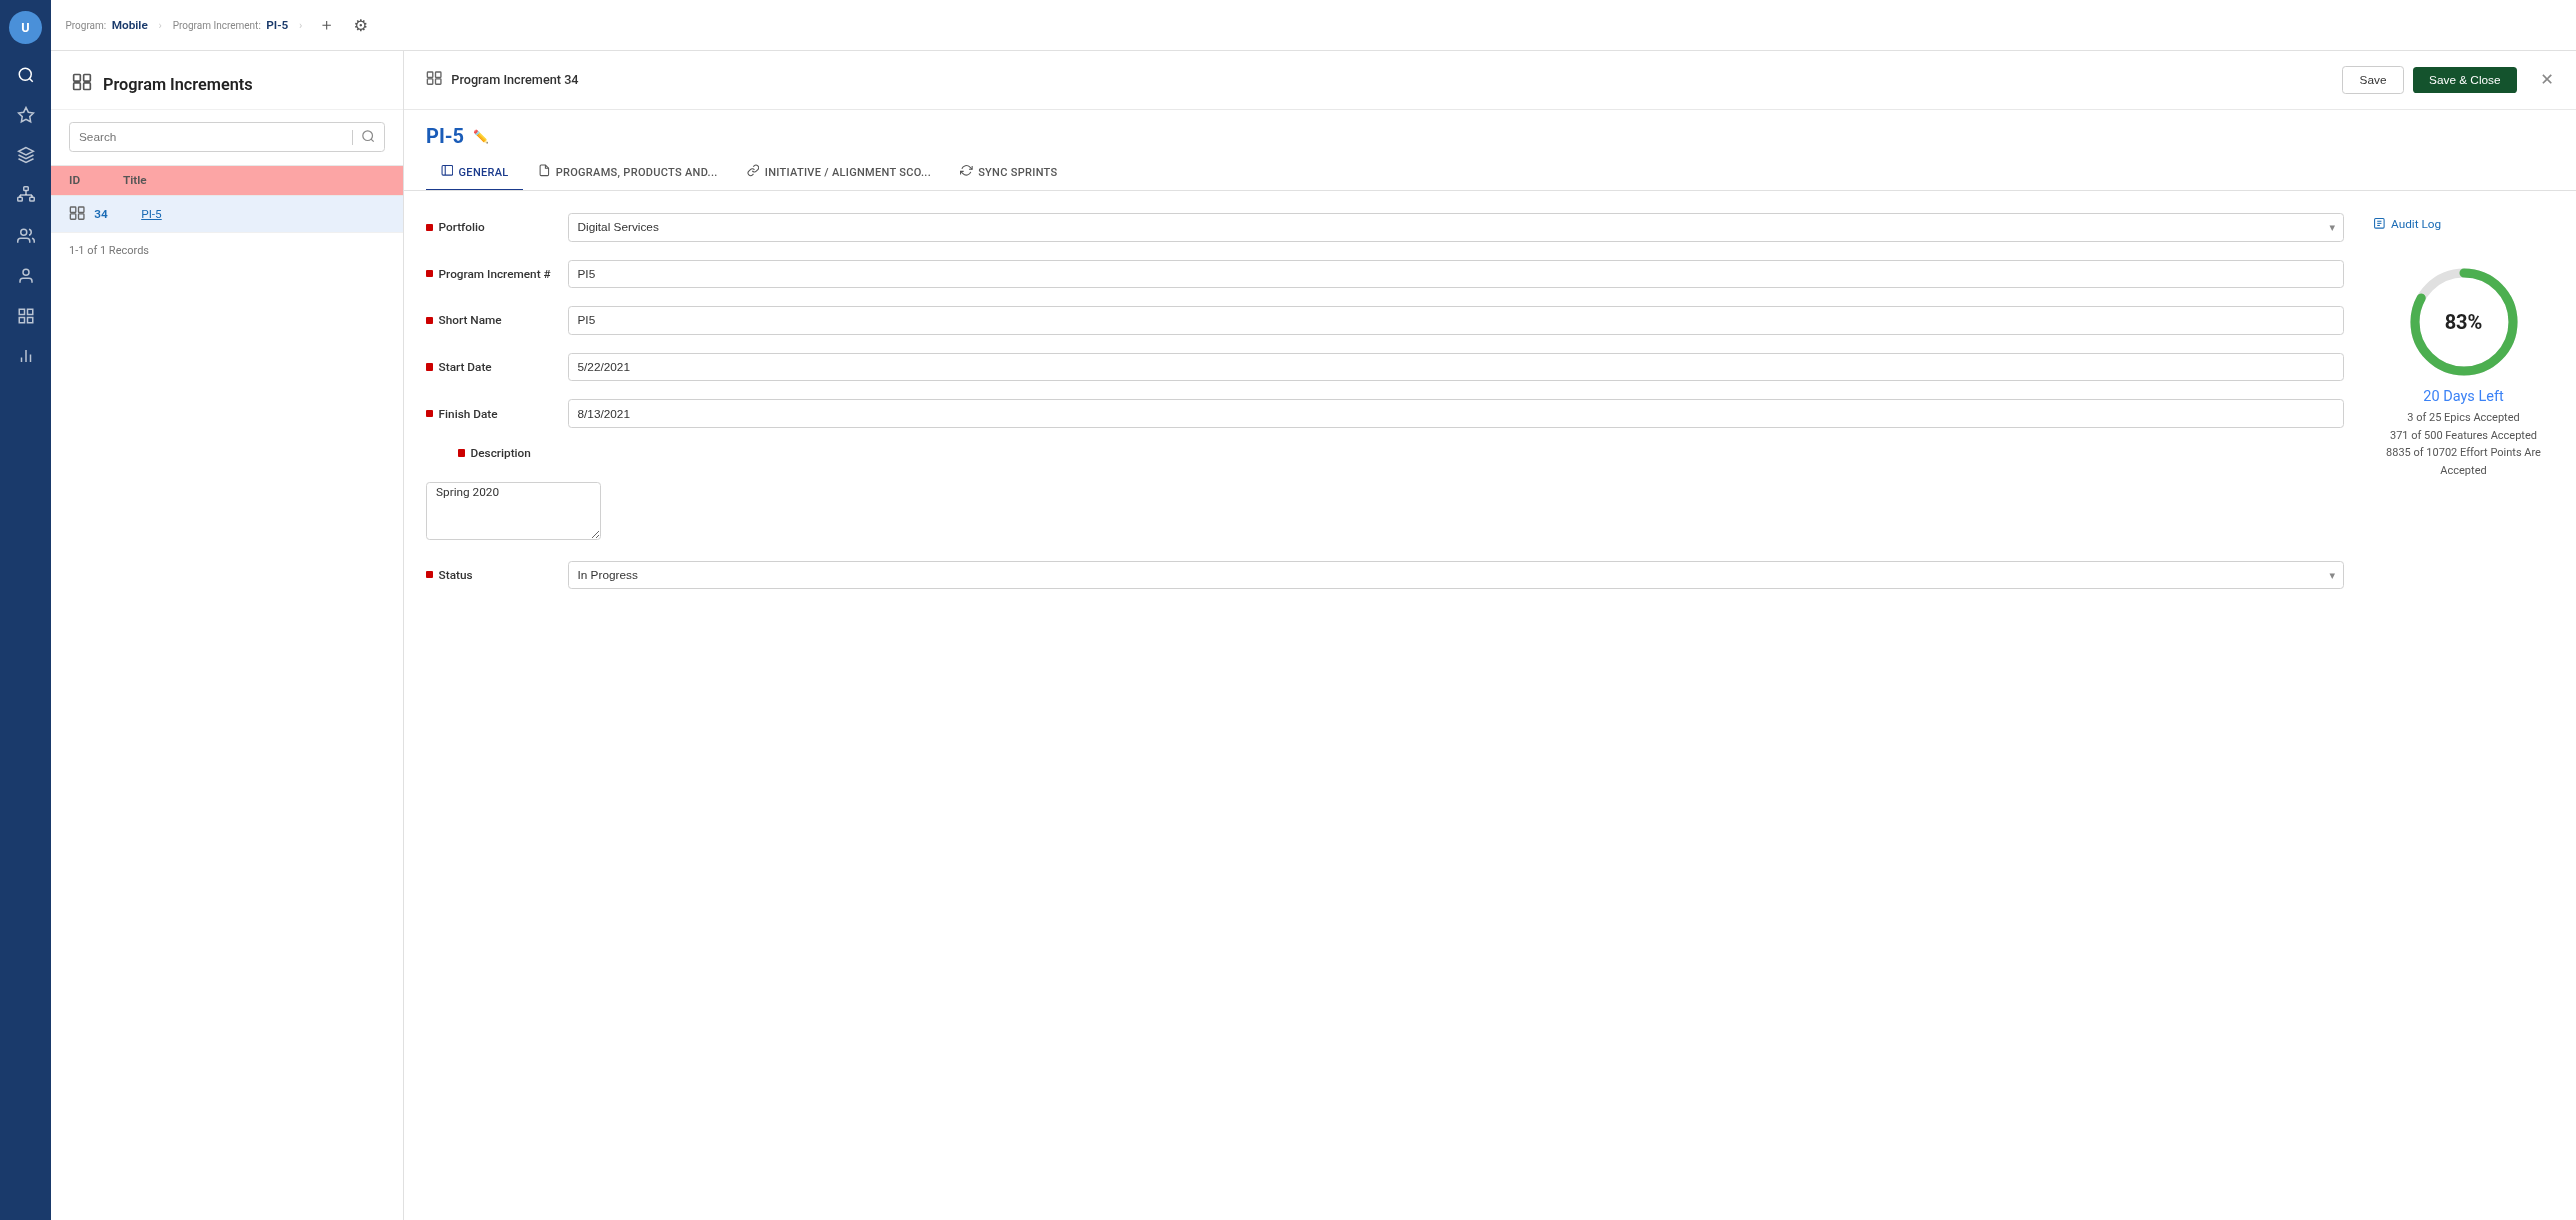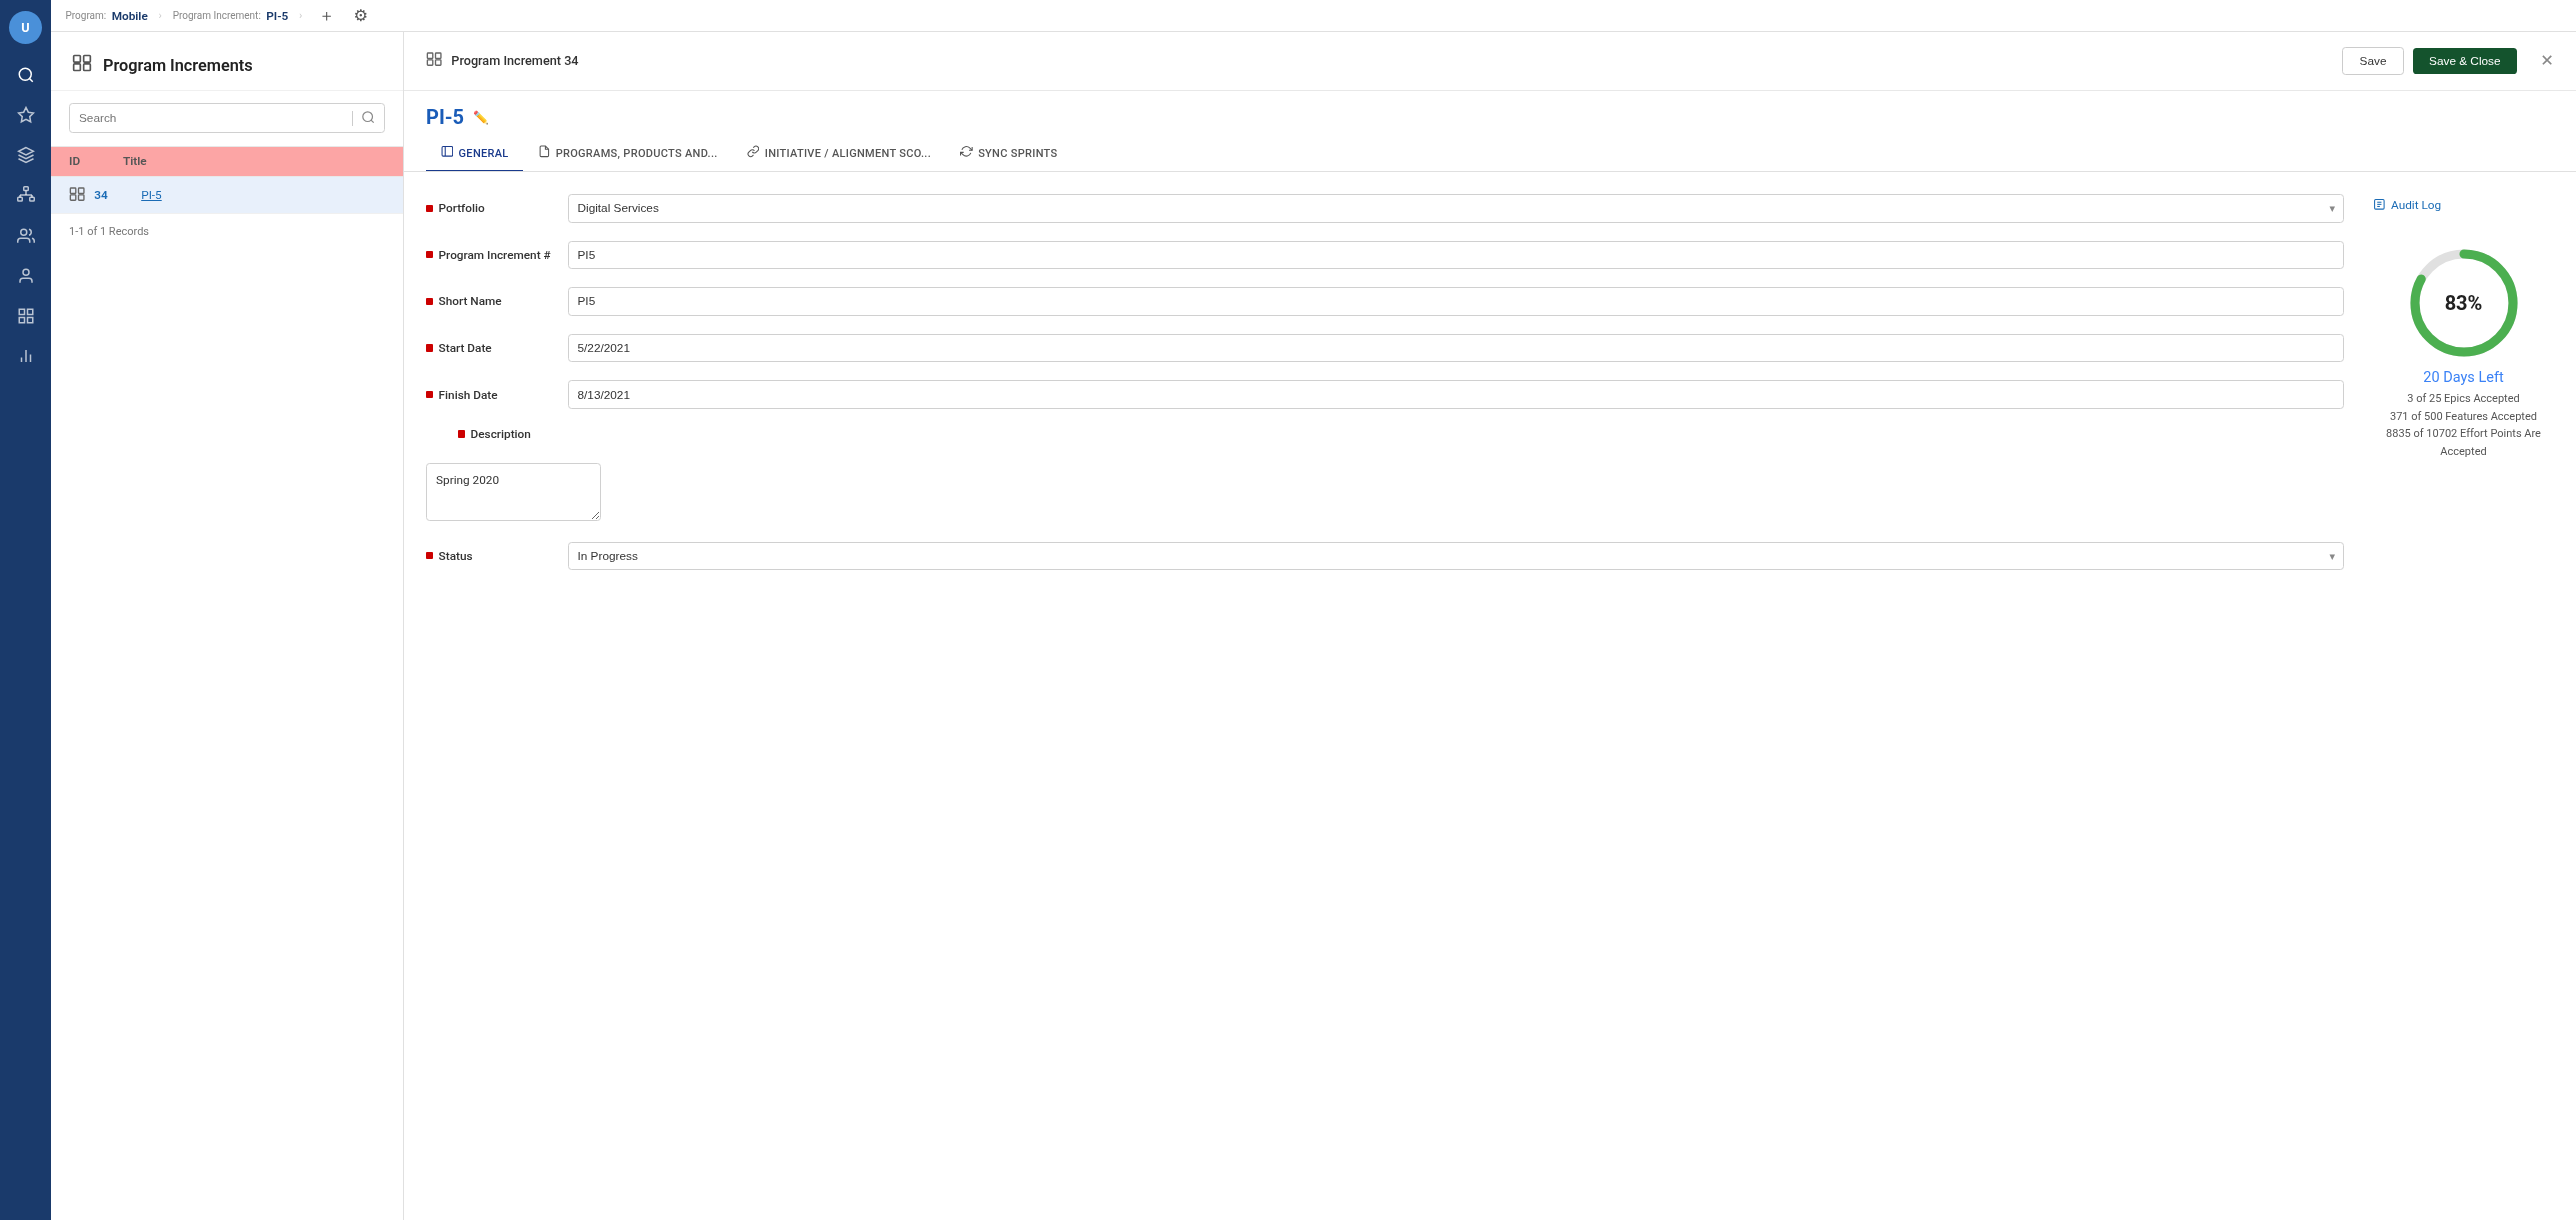--- a/index.html
+++ b/index.html
@@ -42,21 +42,21 @@
       overflow: hidden;
     }
 
     
     .top-bar {
       background: white;
       border-bottom: 0.9px solid #e0e0e0;
       display: flex;
       align-items: center;
       padding: 0 14.5px;
-      height: 32px;
+      height: 51px;
       gap: 7.2px;
     }
     .top-bar-item {
       display: flex;
       align-items: center;
       gap: 5.4px;
       color: #333;
       font-size: 11.8px;
     }
     .top-bar-item .label { color: #888; font-size: 10px; }
@@ -312,21 +312,21 @@
     }
     .select-chevron {
       position: absolute;
       right: 9px; top: 50%;
       transform: translateY(-50%);
       color: #888; font-size: 11px;
       pointer-events: none;
     }
     .textarea-input {
       width: 100%;
-      padding: 9px 9px;
+      padding: 2px 9px;
       border: 0.9px solid #d0d0d0;
       border-radius: 3.6px;
       font-size: 11.8px;
       color: #333;
       outline: none;
       resize: vertical;
       min-height: 58px;
       font-family: inherit;
     }
     .description-field { flex-direction: column; }

